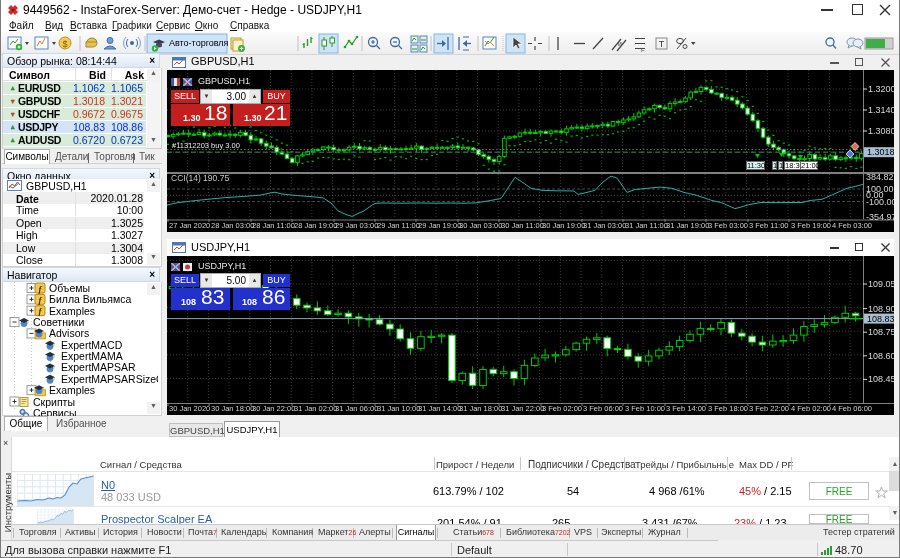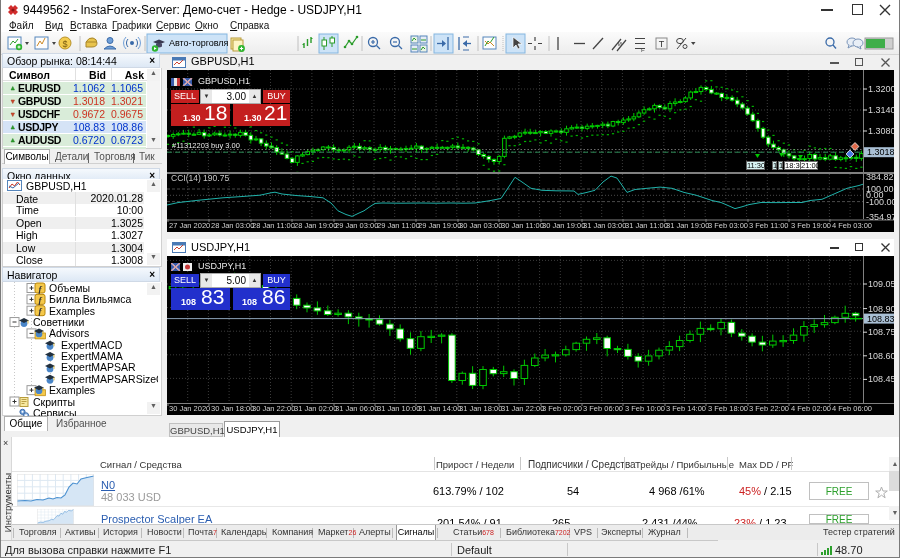--- a/index.html
+++ b/index.html
@@ -260,21 +260,21 @@
   <svg class="abs" style="left:4px;top:1px" width="15" height="11" viewBox="0 0 15 11">
     <rect x="0.5" y="0.5" width="14" height="10" fill="#fff" stroke="#5585bb"></rect>
     <path d="M2 8 l3 -4 l2.5 2 l3 -4 l2.5 3" stroke="#cc3322" fill="none"></path>
     <path d="M2 6 l4 2 l6 -5" stroke="#3a6aa8" fill="none"></path>
   </svg>
   <span class="abs" style="left:23px;top:1px;color:#000;font-size:10.5px;">GBPUSD,H1</span>
   <div class="scroll" style="left:144px;top:1px;width:13px;height:12px;">▲</div>
   <div class="scroll" style="left:144px;top:74px;width:13px;height:12px;">▼</div>
 </div>
 <div class="abs" style="left:2px;top:192px;width:141px;height:12px;background:#efefef;">
-<span class="abs" style="left:13px;top:1px;color:#000;font-size:10.5px;">Date</span>
+<span class="abs" style="left:13px;top:1px;color:#000;font-size:10.5px;font-weight:bold;">Date</span>
 <span class="abs" style="right:1px;top:0;color:#000;font-size:10.5px;">2020.01.28</span>
 <div class="abs" style="left:72px;top:0;width:1px;height:12px;background:#e0e0e0;"></div>
   </div>
 <div class="abs" style="left:2px;top:204px;width:141px;height:12px;background:#ffffff;">
 <span class="abs" style="left:13px;top:0;color:#000;font-size:10.5px;">Time</span>
 <span class="abs" style="right:1px;top:0;color:#000;font-size:10.5px;">10:00</span>
 <div class="abs" style="left:72px;top:0;width:1px;height:12px;background:#e0e0e0;"></div>
   </div>
 <div class="abs" style="left:2px;top:217px;width:141px;height:12px;background:#efefef;">
 <span class="abs" style="left:13px;top:0;color:#000;font-size:10.5px;">Open</span>
@@ -1338,21 +1338,21 @@
       <line x1="0" y1="19.2" x2="77" y2="19.2"></line>
       <line x1="0" y1="25.6" x2="77" y2="25.6"></line>
     </g>
 <path d="M0,30 L6,28 L12,28.5 L18,26 L24,25 L30,22 L34,23 L38,19 L42,14 L46,15 L50,9 L54,11 L58,5 L62,7 L66,3 L72,4 L77,1 L77,32 L0,32 Z" fill="#d6e6f5"></path>
 <path d="M0,30 L6,28 L12,28.5 L18,26 L24,25 L30,22 L34,23 L38,19 L42,14 L46,15 L50,9 L54,11 L58,5 L62,7 L66,3 L72,4 L77,1" fill="none" stroke="#4a90d0" stroke-width="1.1"></path>
 <rect width="77" height="32" fill="none" stroke="#e0e0e0"></rect>
 </svg>
 <div class="abs" style="left:100px;top:513px;color:#2a5db0;text-decoration:underline;">Prospector Scalper EA</div>
 <div class="abs" style="left:436px;top:517px;color:#000;">201.54% / 91</div>
 <div class="abs" style="left:551px;top:517px;color:#000;">265</div>
-<div class="abs" style="left:641px;top:517px;color:#000;">2 431 /44%</div>
+<div class="abs" style="left:641px;top:517px;color:#000;">3 431 /67%</div>
 <div class="abs" style="left:733px;top:517px;"><span style="color:#cc2222;">23%</span><span style="color:#000;"> / 1.23</span></div>
 <div class="abs" style="left:808px;top:514px;width:60px;height:10px;border:1px solid #c0c0c0;color:#2ca02c;text-align:center;line-height:9px;background:#fff;font-size:10px;">FREE</div>
 <div class="scroll" style="left:888px;top:457px;width:12px;height:14px;line-height:14px;">▲</div>
 <div class="abs" style="left:888px;top:471px;width:12px;height:20px;background:#dcdcdc;"></div>
 <div class="scroll" style="left:888px;top:506px;width:12px;height:14px;line-height:14px;">▼</div>
 <div class="abs" style="left:11px;top:524px;width:889px;height:16px;background:#ececec;border-top:1px solid #c8c8c8;font-size:9px;color:#333;">
     <div class="vsep" style="left:1px;top:3px;height:10px;background:#bbb;"></div>
     <div class="vsep" style="left:48px;top:3px;height:10px;background:#bbb;"></div>
     <div class="vsep" style="left:86px;top:3px;height:10px;background:#bbb;"></div>
     <div class="vsep" style="left:129px;top:3px;height:10px;background:#bbb;"></div>

